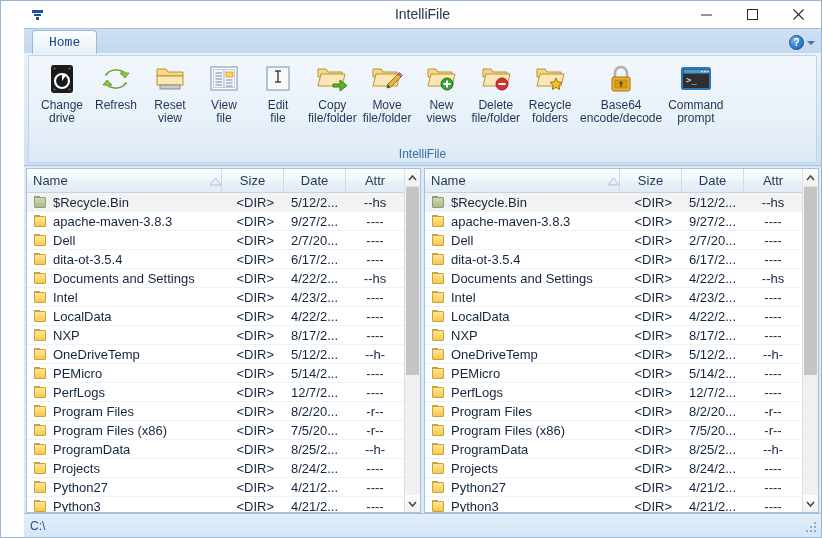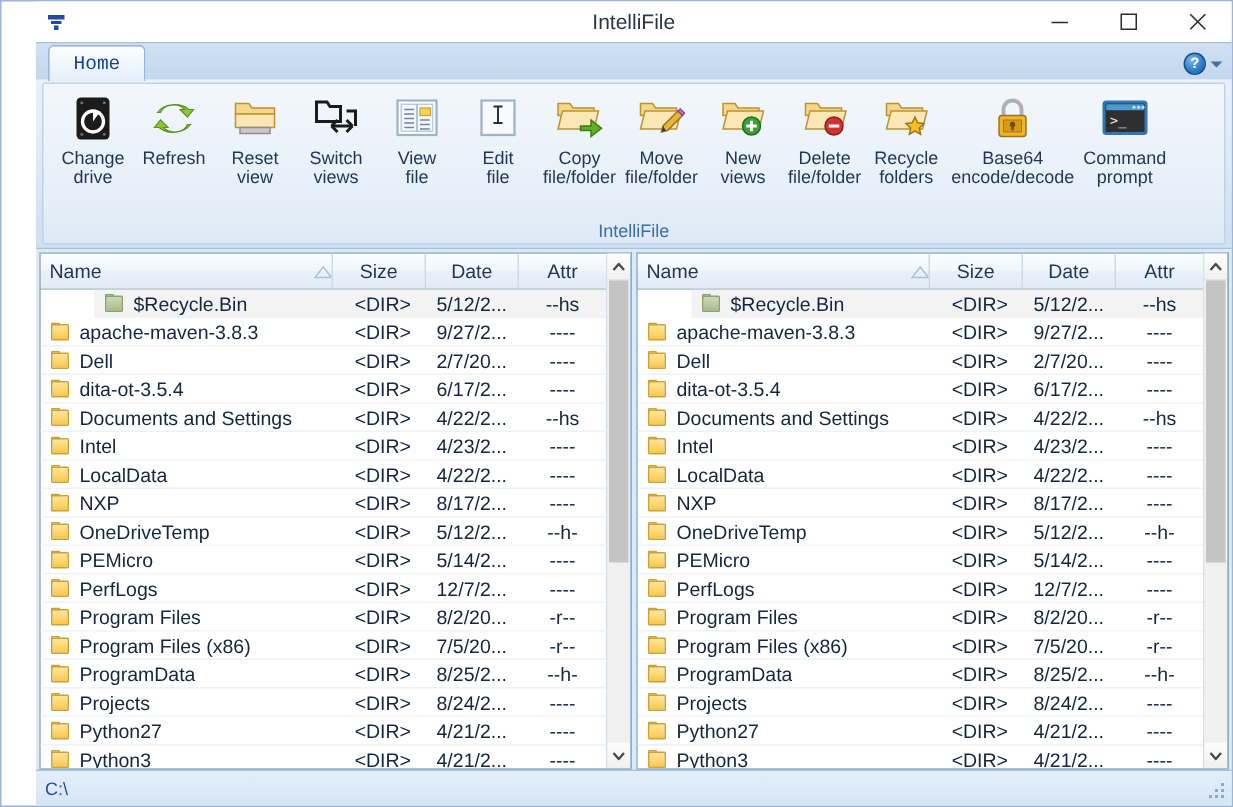--- a/index.html
+++ b/index.html
@@ -188,21 +188,21 @@
     padding: 2px 2px 0 2px;
     box-sizing: border-box;
     gap: 3px;
     min-height: 0;
   }
   .pane {
     flex: 1 1 50%;
     display: flex;
     flex-direction: column;
     min-width: 0;
-    background: #14532d;
+    background: #701a75;
     border: 1px solid #a7c0db;
     box-sizing: border-box;
     position: relative;
   }
   .list-wrap {
     display: flex;
     flex: 1 1 auto;
     min-height: 0;
   }
   .list-col {
@@ -253,21 +253,20 @@
     display: flex;
     height: 19px;
     align-items: center;
     font-size: 13px;
     color: #12263f;
     border-bottom: 1px solid #eef3f8;
     box-sizing: border-box;
   }
   .row.sel {
     background: #f3f3f3;
-    margin-left: 36px;
   }
   .cell {
     box-sizing: border-box;
     padding: 0 6px;
     overflow: hidden;
     white-space: nowrap;
   }
   .cell.name {
     flex: 1 1 auto;
     display: flex;
@@ -447,33 +446,20 @@
             <svg width="30" height="26" viewBox="0 0 30 26">
               <path d="M2 6 l0 -3 l9 0 l2 3 l15 0 l0 4 l-26 0 z" fill="#f6d68a" stroke="#b99430" stroke-width="1"></path>
               <rect x="2" y="10" width="26" height="9" fill="#fbe7b6" stroke="#b99430" stroke-width="1"></rect>
               <rect x="5" y="19" width="20" height="4" fill="#c9c9c9" stroke="#8d8d8d" stroke-width="1"></rect>
             </svg>
           </span>
           <span class="rlabel">Reset
 view</span>
         </div>
 
-        <div class="rbtn">
-          <span class="ricon">
-            <svg width="30" height="26" viewBox="0 0 30 26">
-              <path d="M2 5 l0 -3 l7 0 l2 3 l7 0 l0 10 l-16 0 z" fill="none" stroke="#1b1b1b" stroke-width="2"></path>
-              <path d="M12 18 l14 0" stroke="#1b1b1b" stroke-width="2"></path>
-              <path d="M12 18 l4 -4 M12 18 l4 4" stroke="#1b1b1b" stroke-width="2" fill="none"></path>
-              <path d="M26 18 l-4 -4 M26 18 l-4 4" stroke="#1b1b1b" stroke-width="2" fill="none"></path>
-              <path d="M22 8 l6 0 l0 10" stroke="#1b1b1b" stroke-width="2" fill="none"></path>
-            </svg>
-          </span>
-          <span class="rlabel">Switch
-views</span>
-        </div>
 
         <div class="rbtn">
           <span class="ricon">
             <svg width="28" height="28" viewBox="0 0 28 28">
               <rect x="1" y="2" width="26" height="23" fill="#ffffff" stroke="#9fb3c8" stroke-width="1.5"></rect>
               <rect x="3.5" y="4.5" width="21" height="18" fill="#f4f8fc" stroke="#bccddd" stroke-width="1"></rect>
               <line x1="14" y1="4.5" x2="14" y2="22.5" stroke="#9fb3c8" stroke-width="1"></line>
               <g stroke="#6e86a0" stroke-width="1">
                 <line x1="5.5" y1="8" x2="12" y2="8"></line>
                   <line x1="5.5" y1="11" x2="12" y2="11"></line>

